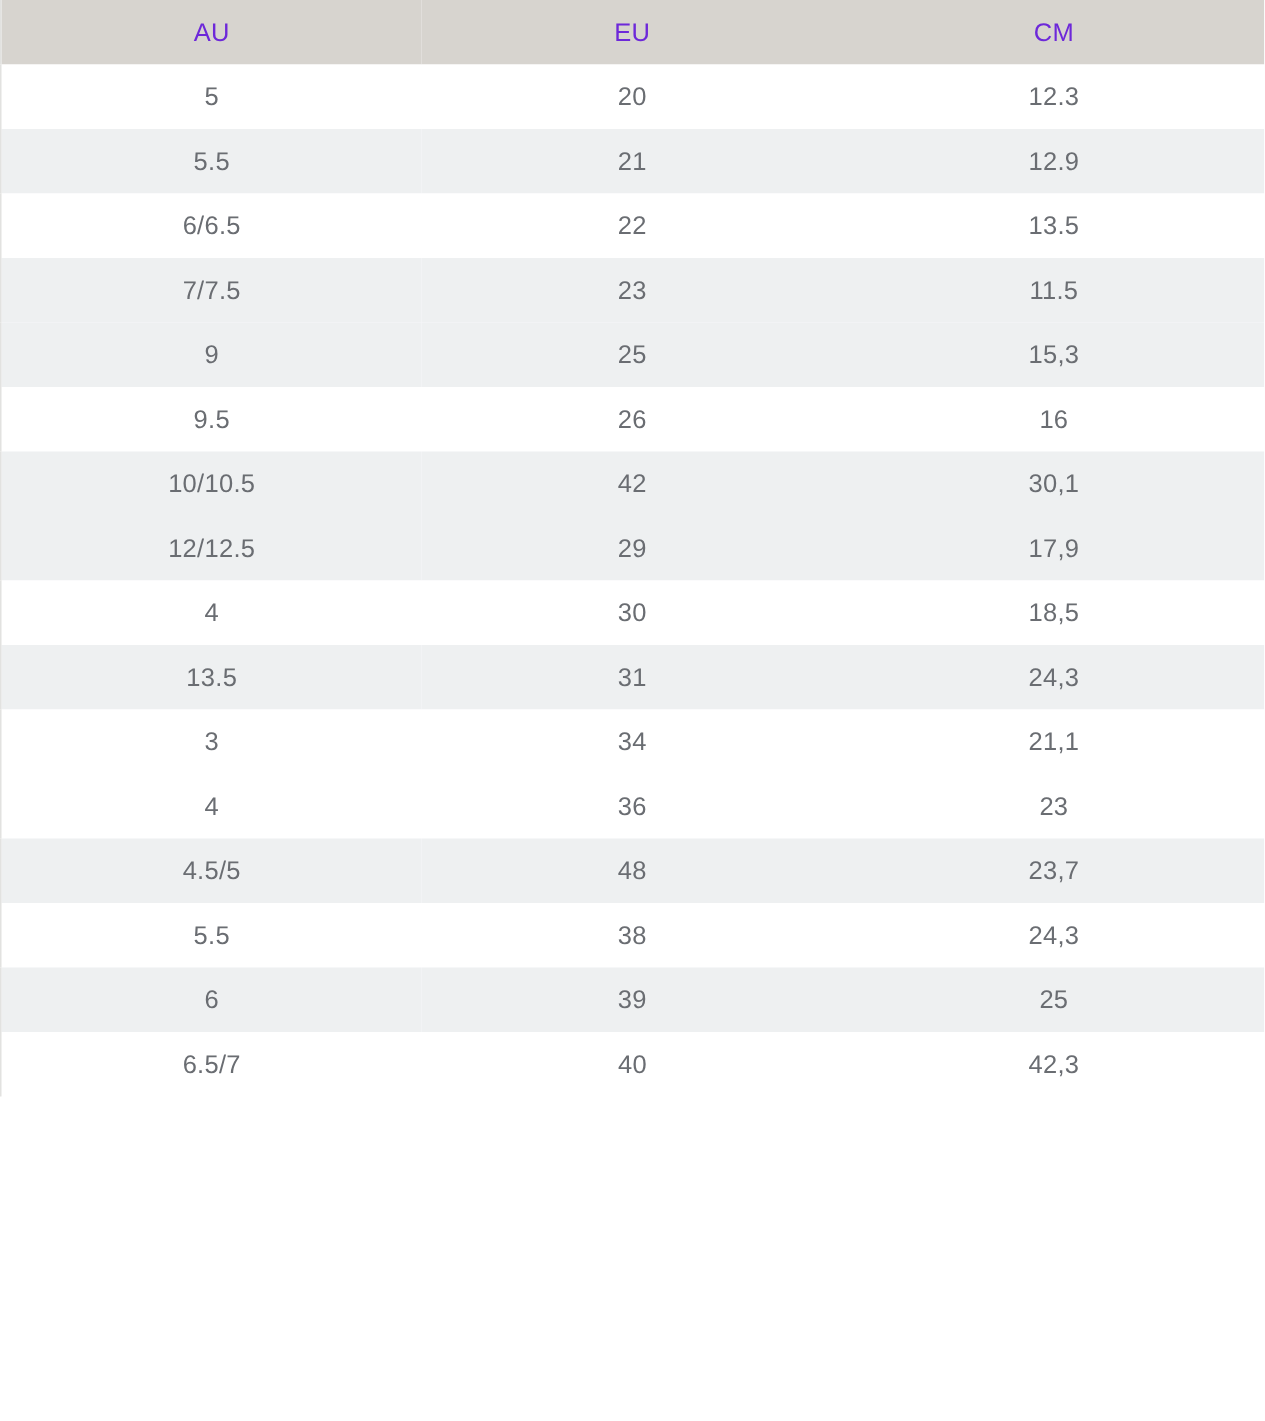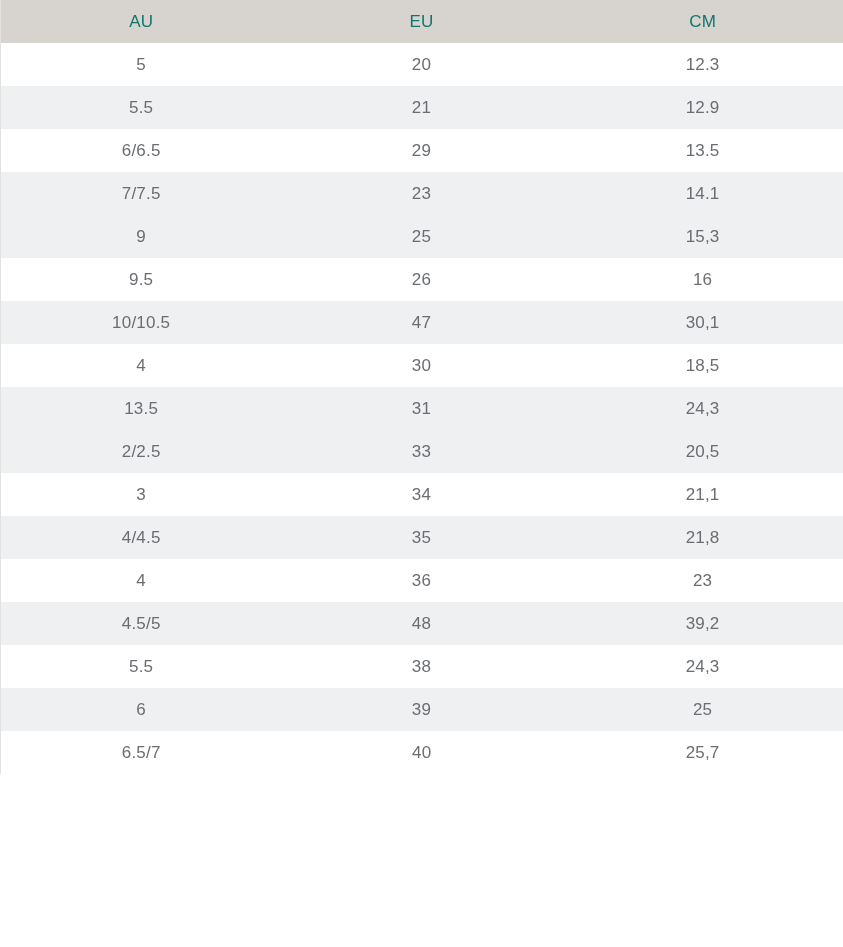--- a/index.html
+++ b/index.html
@@ -32,21 +32,21 @@
   }
   thead tr.header-row {
     background: #d7d4cf;
   }
   thead th {
     height: 43px;
     padding: 0;
     margin: 0;
     font-weight: 400;
     font-size: 17px;
-    color: #0f766e;
+    color: #6d28d9;
     text-align: center;
     vertical-align: middle;
     letter-spacing: 0.2px;
     border: 0;
   }
   tbody tr {
     height: 43px;
   }
   tbody tr.row-odd {
     background: #ffffff;
@@ -90,88 +90,83 @@
           <td>20</td>
           <td>12.3</td>
         </tr>
         <tr class="row-even">
           <td>5.5</td>
           <td>21</td>
           <td>12.9</td>
         </tr>
         <tr class="row-odd">
           <td>6/6.5</td>
-          <td>29</td>
+          <td>22</td>
           <td>13.5</td>
         </tr>
         <tr class="row-even">
           <td>7/7.5</td>
           <td>23</td>
-          <td>14.1</td>
+          <td>11.5</td>
         </tr>
         <tr class="row-even">
           <td>9</td>
           <td>25</td>
           <td>15,3</td>
         </tr>
         <tr class="row-odd">
           <td>9.5</td>
           <td>26</td>
           <td>16</td>
         </tr>
         <tr class="row-even">
           <td>10/10.5</td>
-          <td>47</td>
+          <td>42</td>
           <td>30,1</td>
+        </tr>
+        <tr class="row-even">
+          <td>12/12.5</td>
+          <td>29</td>
+          <td>17,9</td>
         </tr>
         <tr class="row-odd">
           <td>4</td>
           <td>30</td>
           <td>18,5</td>
         </tr>
         <tr class="row-even">
           <td>13.5</td>
           <td>31</td>
           <td>24,3</td>
         </tr>
-        <tr class="row-even">
-          <td>2/2.5</td>
-          <td>33</td>
-          <td>20,5</td>
-        </tr>
         <tr class="row-odd">
           <td>3</td>
           <td>34</td>
           <td>21,1</td>
-        </tr>
-        <tr class="row-even">
-          <td>4/4.5</td>
-          <td>35</td>
-          <td>21,8</td>
         </tr>
         <tr class="row-odd">
           <td>4</td>
           <td>36</td>
           <td>23</td>
         </tr>
         <tr class="row-even">
           <td>4.5/5</td>
           <td>48</td>
-          <td>39,2</td>
+          <td>23,7</td>
         </tr>
         <tr class="row-odd">
           <td>5.5</td>
           <td>38</td>
           <td>24,3</td>
         </tr>
         <tr class="row-even">
           <td>6</td>
           <td>39</td>
           <td>25</td>
         </tr>
         <tr class="row-odd">
           <td>6.5/7</td>
           <td>40</td>
-          <td>25,7</td>
+          <td>42,3</td>
         </tr>
       </tbody>
   </table>
 </div>
 
 </body></html>

